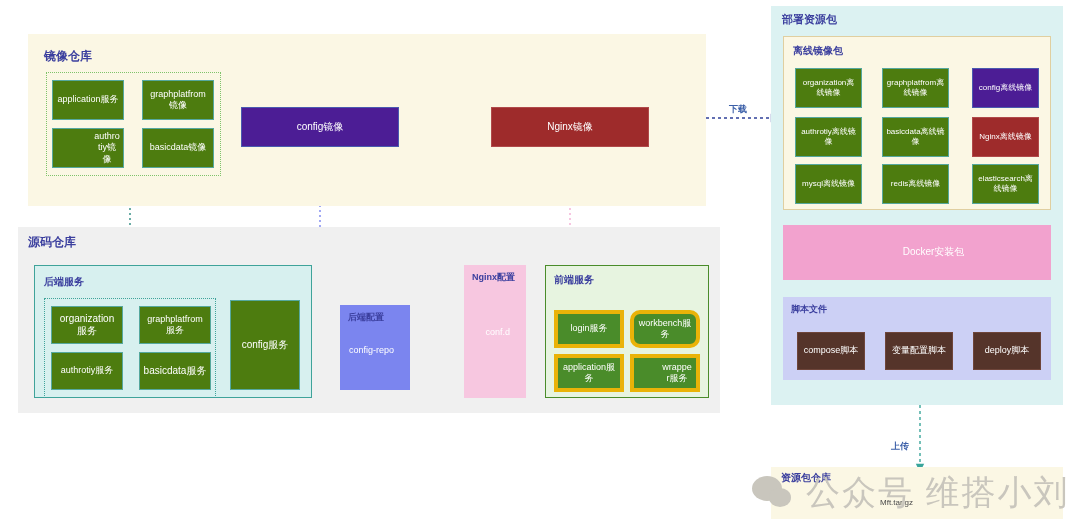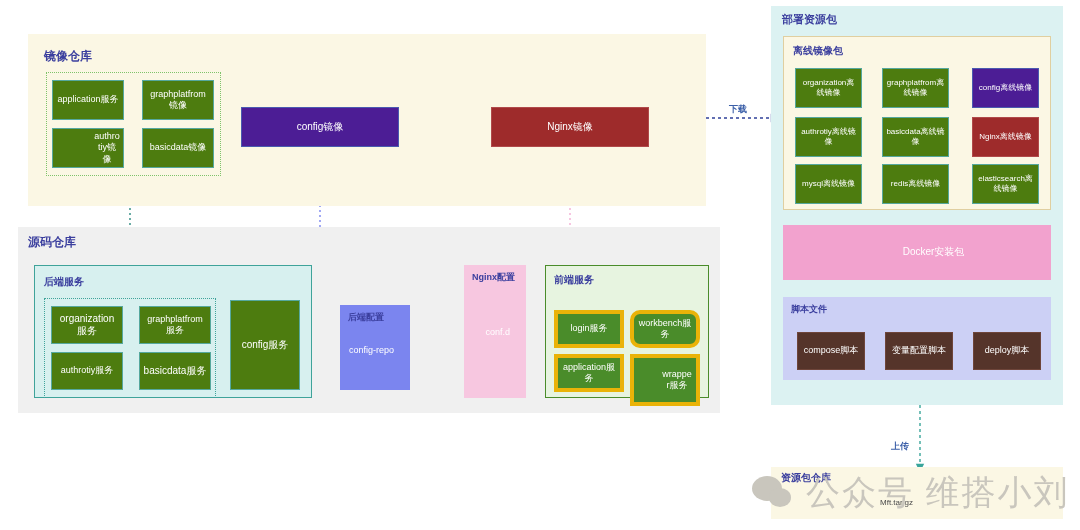--- a/index.html
+++ b/index.html
@@ -187,21 +187,21 @@
     <span class="tn-title">Nginx配置</span>
     <span class="tn-body" style="top:62px;font-size:9px;color:#ffffff;">conf.d</span>
   </div>
 
   <div class="solidframe" style="left:545px;top:265px;width:164px;height:133px;background:#e7f4e0;border:1px solid #4a8c2a;"></div>
   <div class="panel-title" style="left:554px;top:273px;font-size:10px;">前端服务</div>
 
   <div class="node green" style="left:554px;top:310px;width:70px;height:38px;font-size:9px;">login服务</div>
   <div class="node green" style="left:630px;top:310px;width:70px;height:38px;font-size:9px;border-radius:10px;">workbench服务</div>
   <div class="node green" style="left:554px;top:354px;width:70px;height:38px;font-size:9px;">application服务</div>
-  <div class="node green" style="left:630px;top:354px;width:70px;height:52px;font-size:9px;padding-left:27px;">wrapper服务</div>
+  <div class="node green" style="left:630px;top:354px;width:70px;height:38px;font-size:9px;padding-left:27px;">wrapper服务</div>
 
   <div class="label" style="left:729px;top:103px;">下载</div>
   <div class="label" style="left:891px;top:440px;">上传</div>
 
   <div class="panel" style="left:771px;top:6px;width:292px;height:399px;background:#dcf2f2;"></div>
   <div class="panel-title" style="left:782px;top:12px;font-size:11px;">部署资源包</div>
 
   <div class="solidframe" style="left:783px;top:36px;width:268px;height:174px;background:#fbf7e4;border:1px solid #e0cfa0;"></div>
   <div class="panel-title" style="left:793px;top:44px;font-size:10px;">离线镜像包</div>
 

